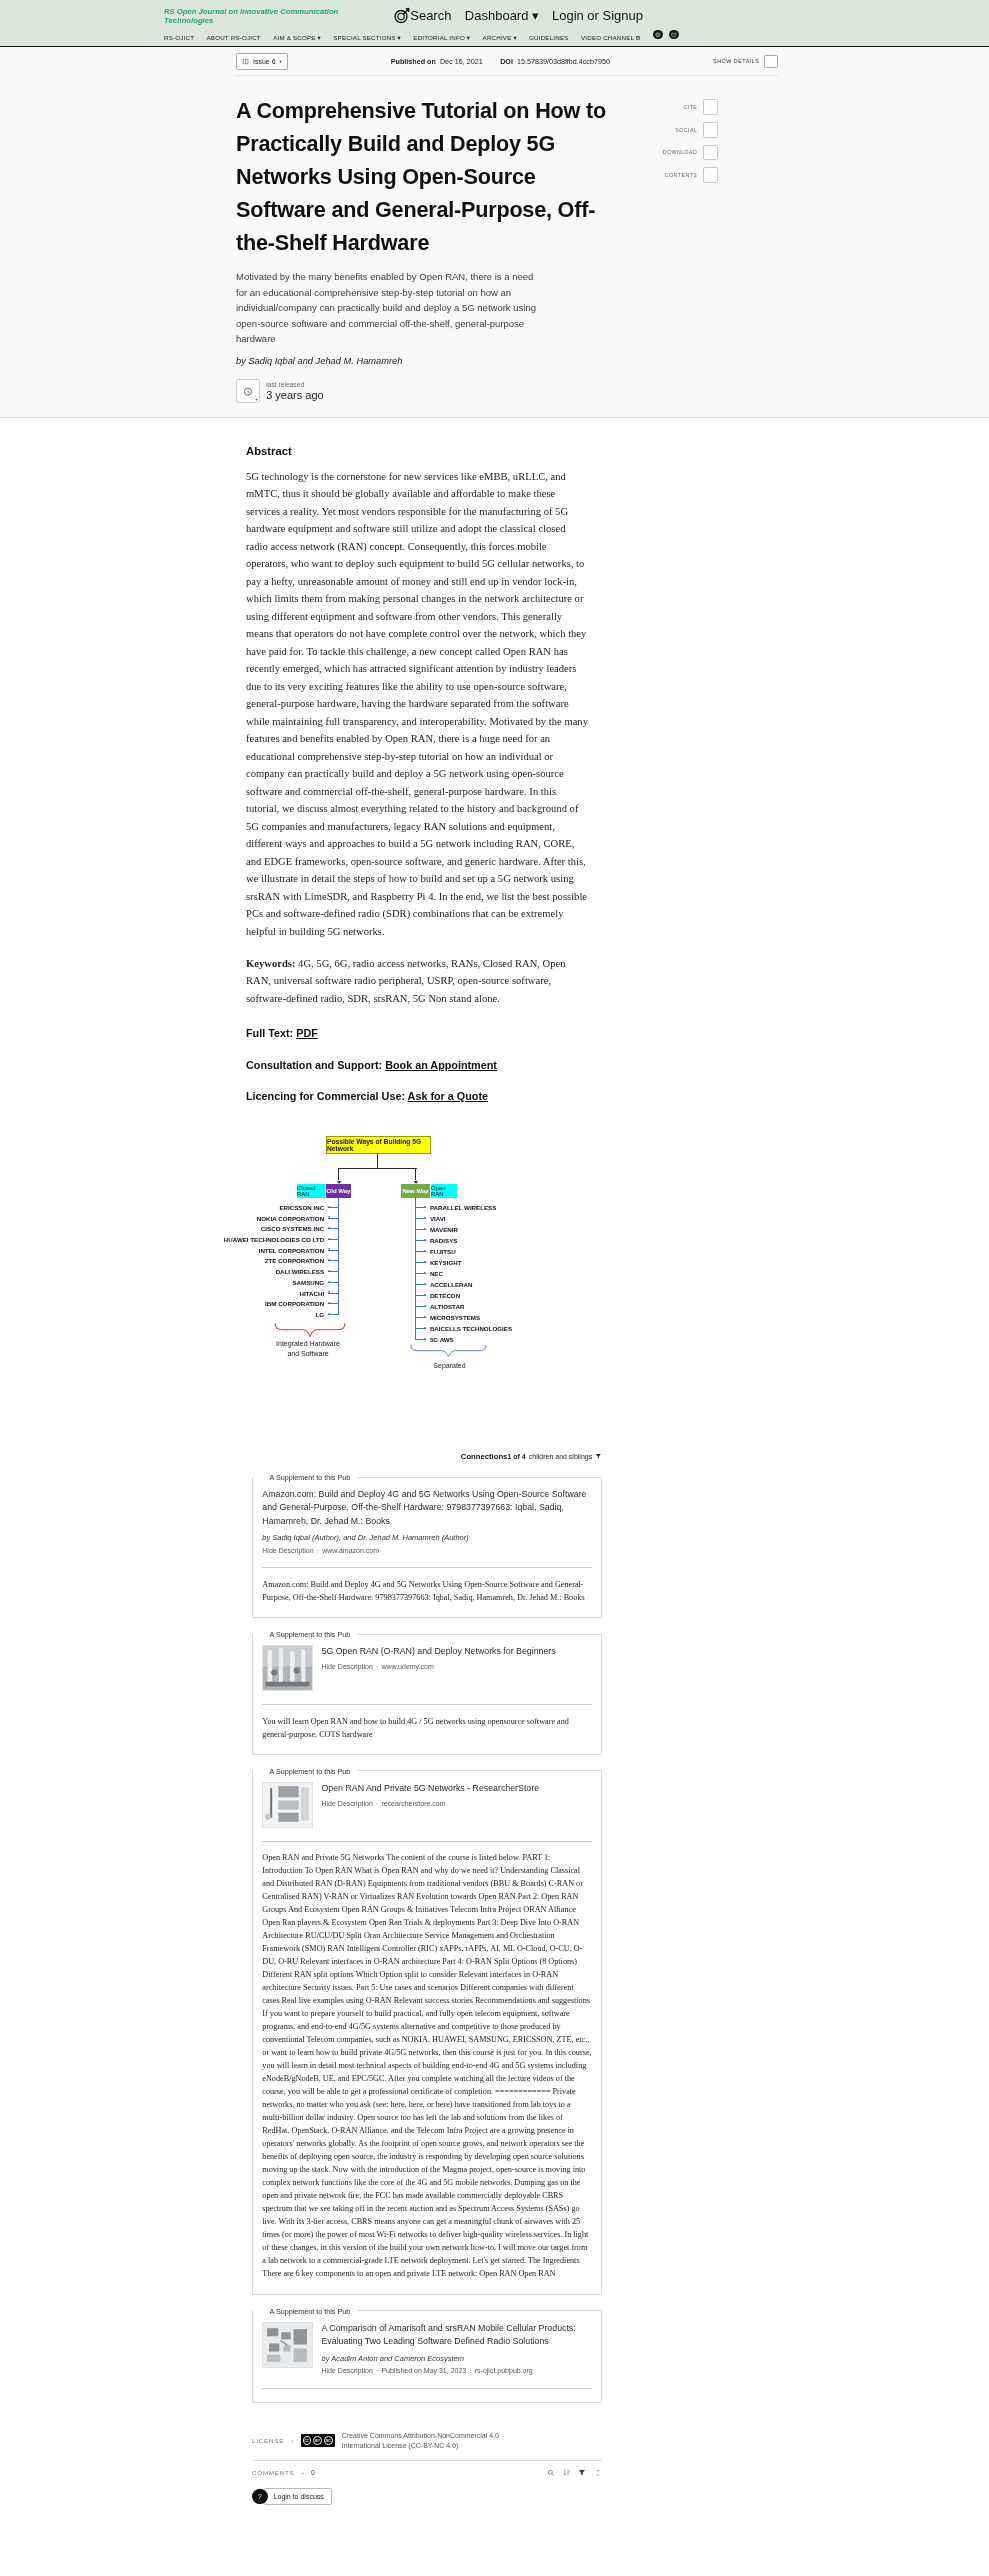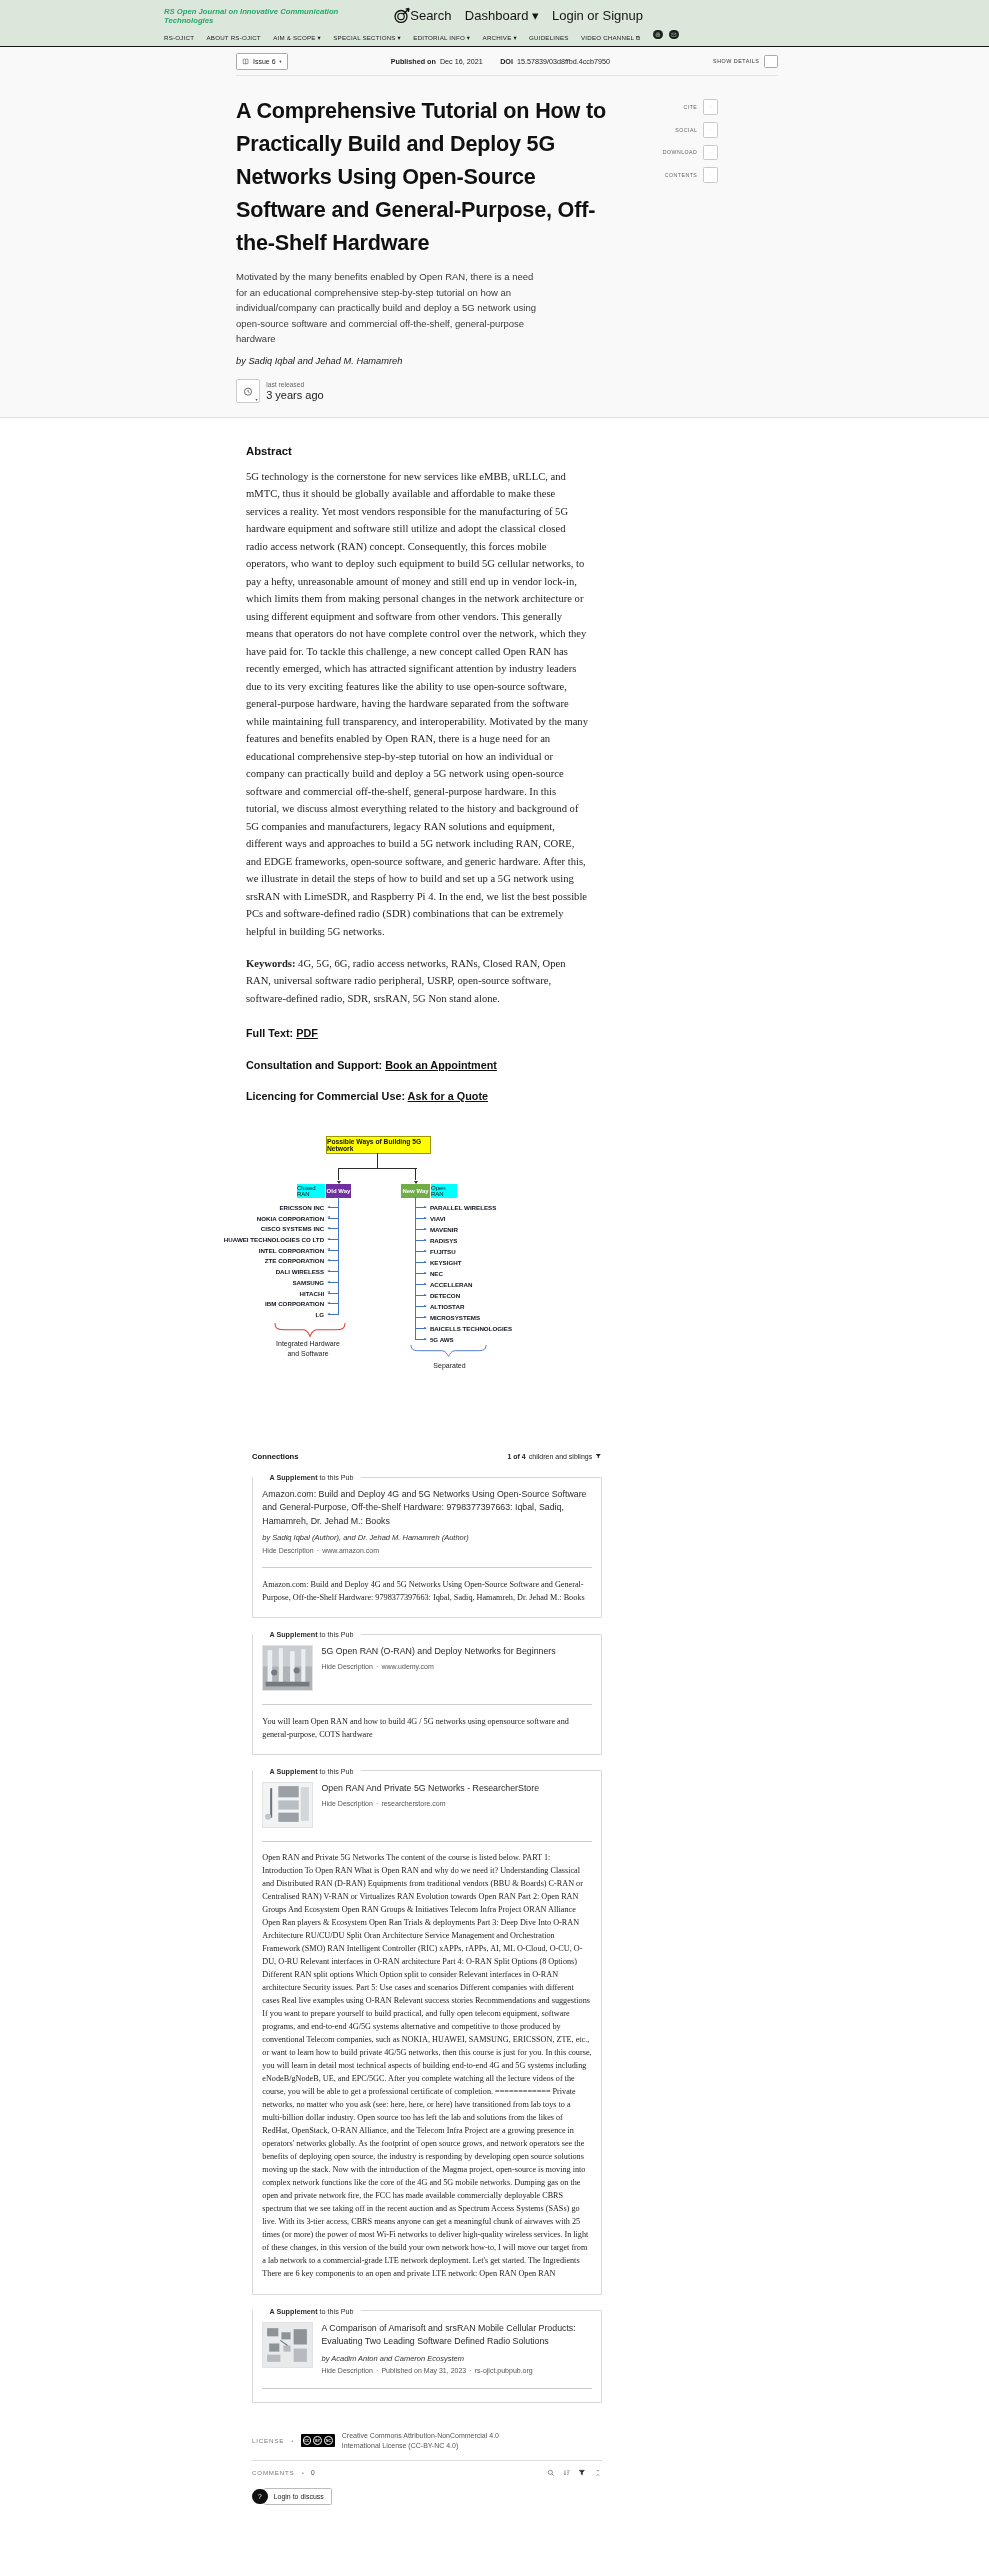--- a/index.html
+++ b/index.html
@@ -92,29 +92,29 @@
   .fig-list-r .fig-arr::after{content:"";position:absolute;right:-1px;top:-2.3px;border-top:1.8px solid transparent;border-bottom:1.8px solid transparent;border-left:3.1px solid #4472c4;}
   .fig-brace{position:absolute;}
   .fig-brace-red{left:58px;top:191px;}
   .fig-brace-blue{left:194px;top:213px;}
   .fig-cap{position:absolute;font-size:7px;line-height:9.8px;color:#1a1a1a;text-align:center;}
   .fig-cap-l{left:48px;top:208px;width:88px;}
   .fig-cap-r{left:205px;top:230px;width:57px;}
 
   
   .connections{margin-left:252px;width:350px;margin-top:77px;}
-  .conn-head{display:flex;align-items:center;justify-content:space-between;}
+  .conn-head{display:flex;align-items:center;justify-content:flex-end;}
   .conn-title{font-size:7.7px;font-weight:bold;color:#111;}
   .conn-count{display:flex;align-items:center;gap:3.1px;font-size:7px;color:#222;}
   .conn-count b{font-weight:bold;}
   .conn-count svg{width:6.7px;height:6.7px;fill:#222;}
   .card{position:relative;border:0.5px solid #d8d8d8;border-radius:1px;background:#fff;margin-top:15.5px;padding:10.3px 9.3px 13.4px;}
   .card:first-of-type{margin-top:12.4px;}
   .supp-label{position:absolute;top:-4.6px;left:-0.5px;background:#fff;padding:0 7.2px 0 1px;font-size:7.2px;color:#2e2e2e;}
-  .supp-label b{font-weight:bold;padding-left:16px;}
+  .supp-label b{font-weight:normal;padding-left:16px;}
   .card-main{display:flex;gap:8.2px;}
   .thumb{width:49px;height:44px;flex:0 0 auto;border:0.5px solid #e2e2e2;overflow:hidden;cursor:pointer;}
   .card-title{font-size:8.8px;line-height:13.4px;color:#2b2b2b;font-weight:normal;margin:0;cursor:pointer;}
   .card-byline{font-style:italic;font-size:7.5px;color:#333;margin-top:5.2px;}
   .card-meta{font-size:7px;color:#555;margin-top:4.6px;display:flex;gap:3.1px;align-items:center;flex-wrap:wrap;}
   .card-meta .dot{color:#777;}
   .card-meta span{cursor:pointer;}
   .card-divider{border:none;border-top:0.5px solid #ccc;margin:13.4px 0 0;}
   .card-desc{font-family:"Liberation Serif",serif;font-size:8.2px;line-height:13px;color:#222;margin-top:9.3px;}
 

